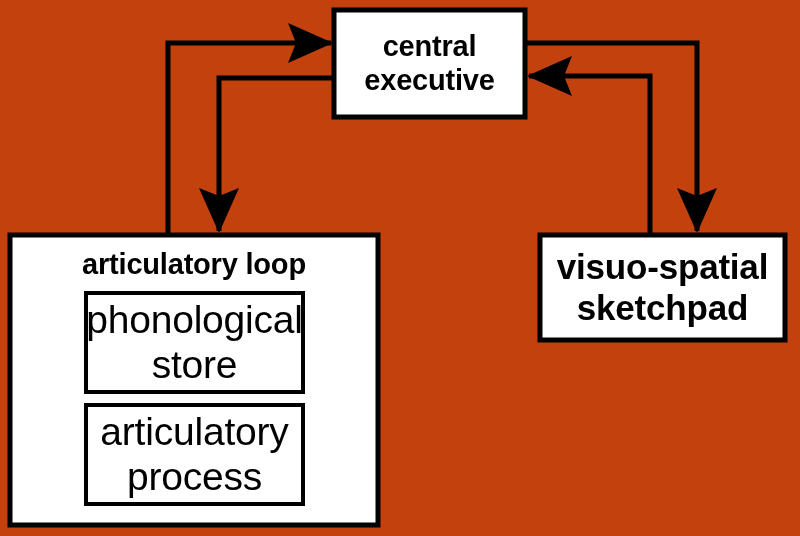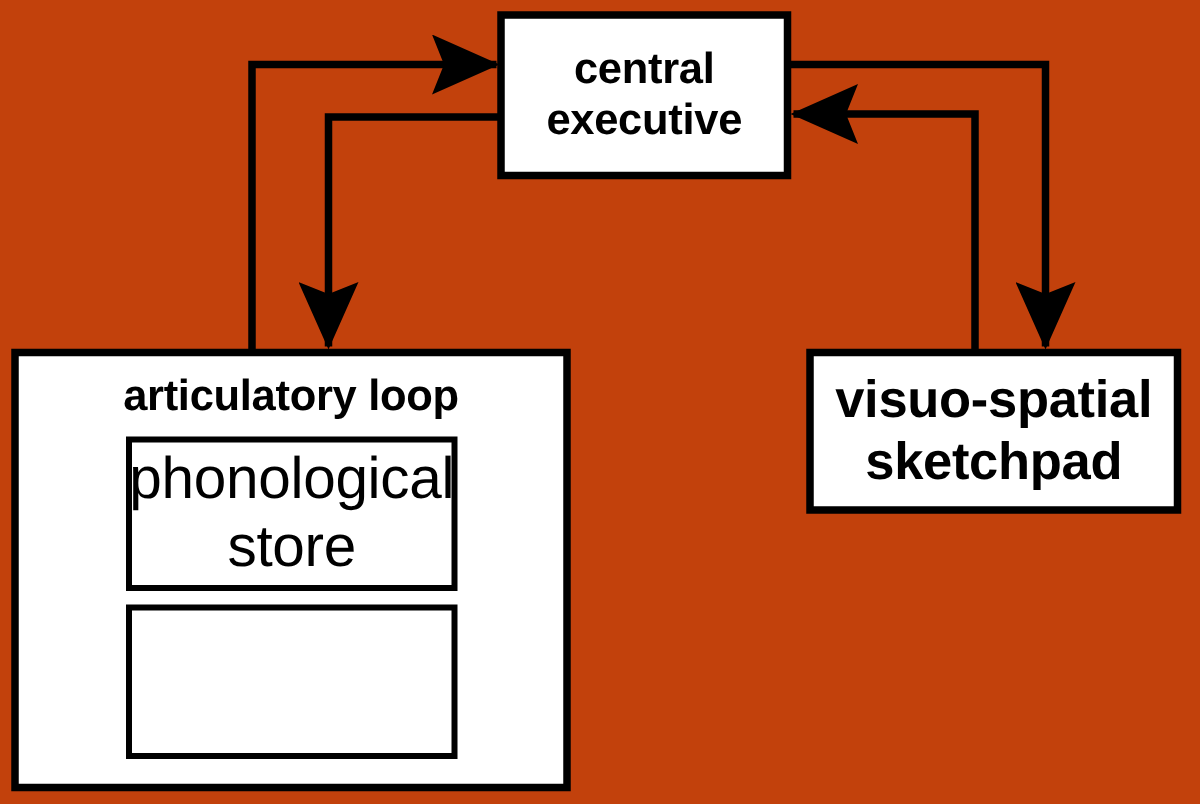--- a/index.html
+++ b/index.html
@@ -100,14 +100,16 @@
 executive</div>
 
   <div class="box-label lbl-sketchpad" style="left:540px; top:235px; width:245px; height:105px;">visuo-spatial
 sketchpad</div>
 
   <div class="box-label lbl-looptitle" style="left:10px; top:243px; width:368px; height:44px;">articulatory loop</div>
 
   <div class="box-label lbl-inner" style="left:86px; top:293px; width:217px; height:99px;">phonological
 store</div>
 
+  <div class="box-label lbl-inner" style="left:86px; top:405px; width:217px; height:99px;">articulatory
+process</div>
 
 </div>
 
 </body></html>

